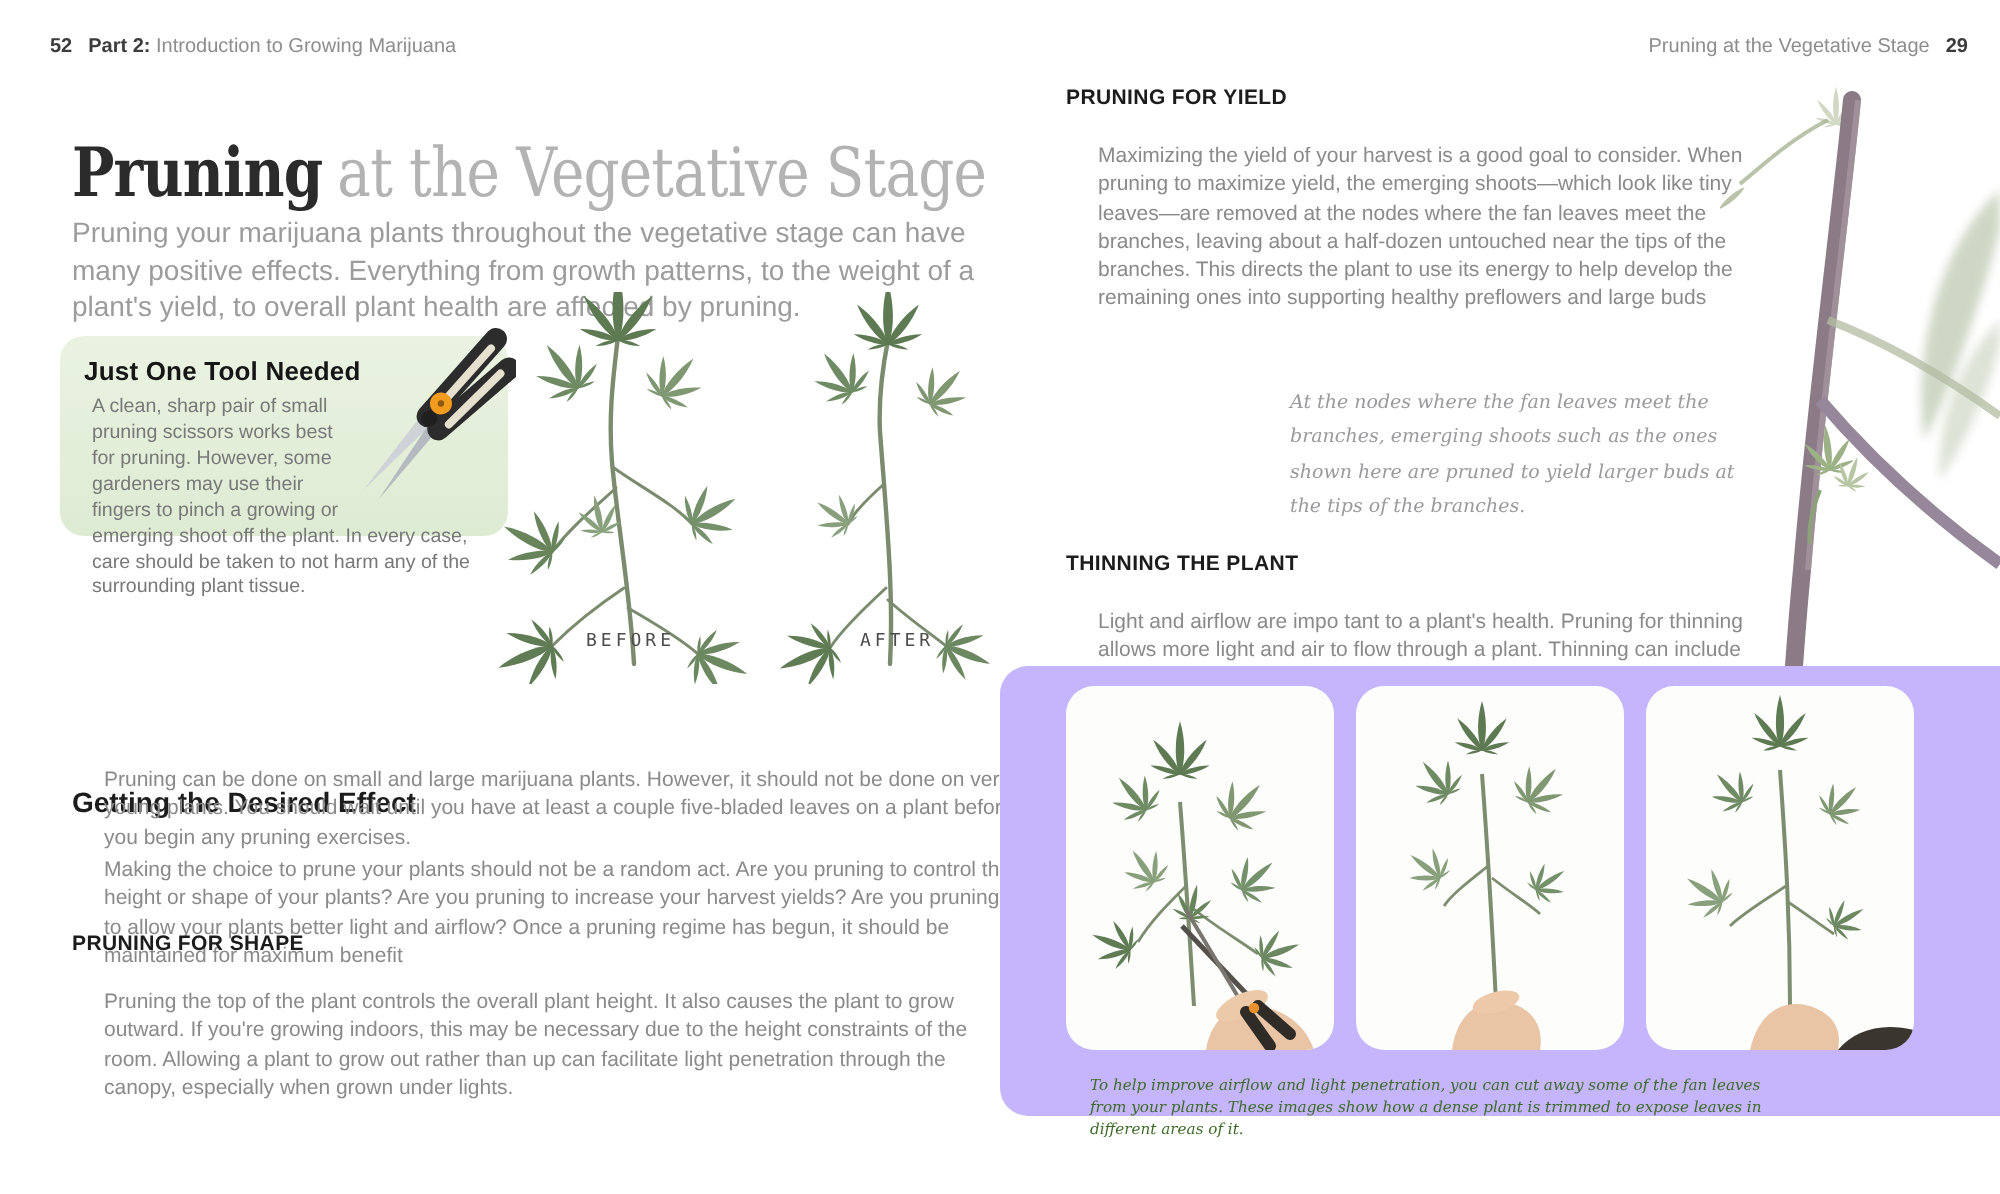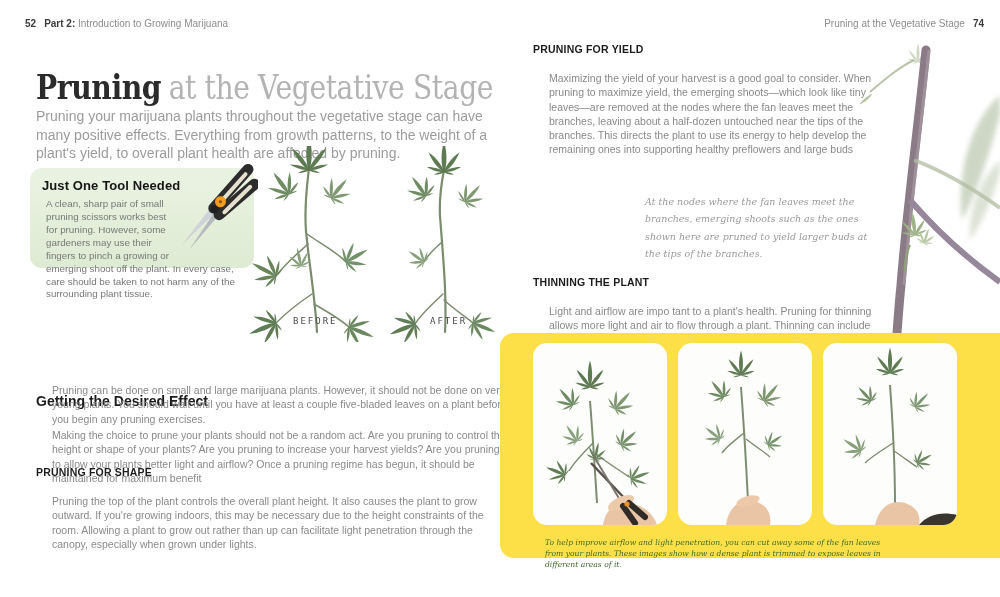--- a/index.html
+++ b/index.html
@@ -49,21 +49,21 @@
   
   .annotation{position:absolute;left:645px;top:183px;width:224px;
               font-family:"DejaVu Serif",serif;font-style:italic;font-size:9.5px;
               line-height:1.85;color:#9a9a9c;}
 
   
   .stemphoto{position:absolute;left:860px;top:40px;}
 
   
   .panel{position:absolute;left:500px;top:333px;width:500px;height:225px;
-         background:#fde047;border-radius:14px 0 0 14px;}
+         background:#c4b5fd;border-radius:14px 0 0 14px;}
   .panel .cards{position:absolute;left:33px;top:10px;display:flex;gap:11px;}
   .card{width:134px;height:182px;background:#fdfdfb;border-radius:14px;overflow:hidden;}
   .panel .caption{position:absolute;left:45px;top:196px;width:340px;
                   font-family:"DejaVu Serif",serif;font-style:italic;
                   font-size:7.6px;line-height:1.45;color:#3d6b27;}
 </style>
 </head>
 <body>
 
 <svg width="0" height="0" style="position:absolute" aria-hidden="true">
@@ -84,21 +84,21 @@
   </defs>
 </svg>
 
 <div class="page">
 
   <div class="runhead left">
     <span class="num">52</span><span class="sp"></span><b>Part 2:</b>
     <span>Introduction to Growing Marijuana</span>
   </div>
   <div class="runhead right">
-    <span>Pruning at the Vegetative Stage</span><span class="sp"></span><span class="num">74</span>
+    <span>Pruning at the Vegetative Stage</span><span class="sp"></span><span class="num">29</span>
   </div>
 
   <h1 class="title"><span class="em">Pruning</span><span class="rest">at the Vegetative Stage</span></h1>
 
   <p class="intro">Pruning your marijuana plants throughout the vegetative stage can have many positive effects. Everything from growth patterns, to the weight of a plant's yield, to overall plant health are affected by pruning.</p>
 
   <div class="toolbox">
     <h2>Just One Tool Needed</h2>
     <p><span class="cutout"></span><span>A clean, sharp pair of small pruning scissors works best for pruning. However, some gardeners may use their fingers to pinch a growing or emerging shoot off the plant. In every case, care should be taken to not harm any of the surrounding plant tissue.</span></p>
   </div>

